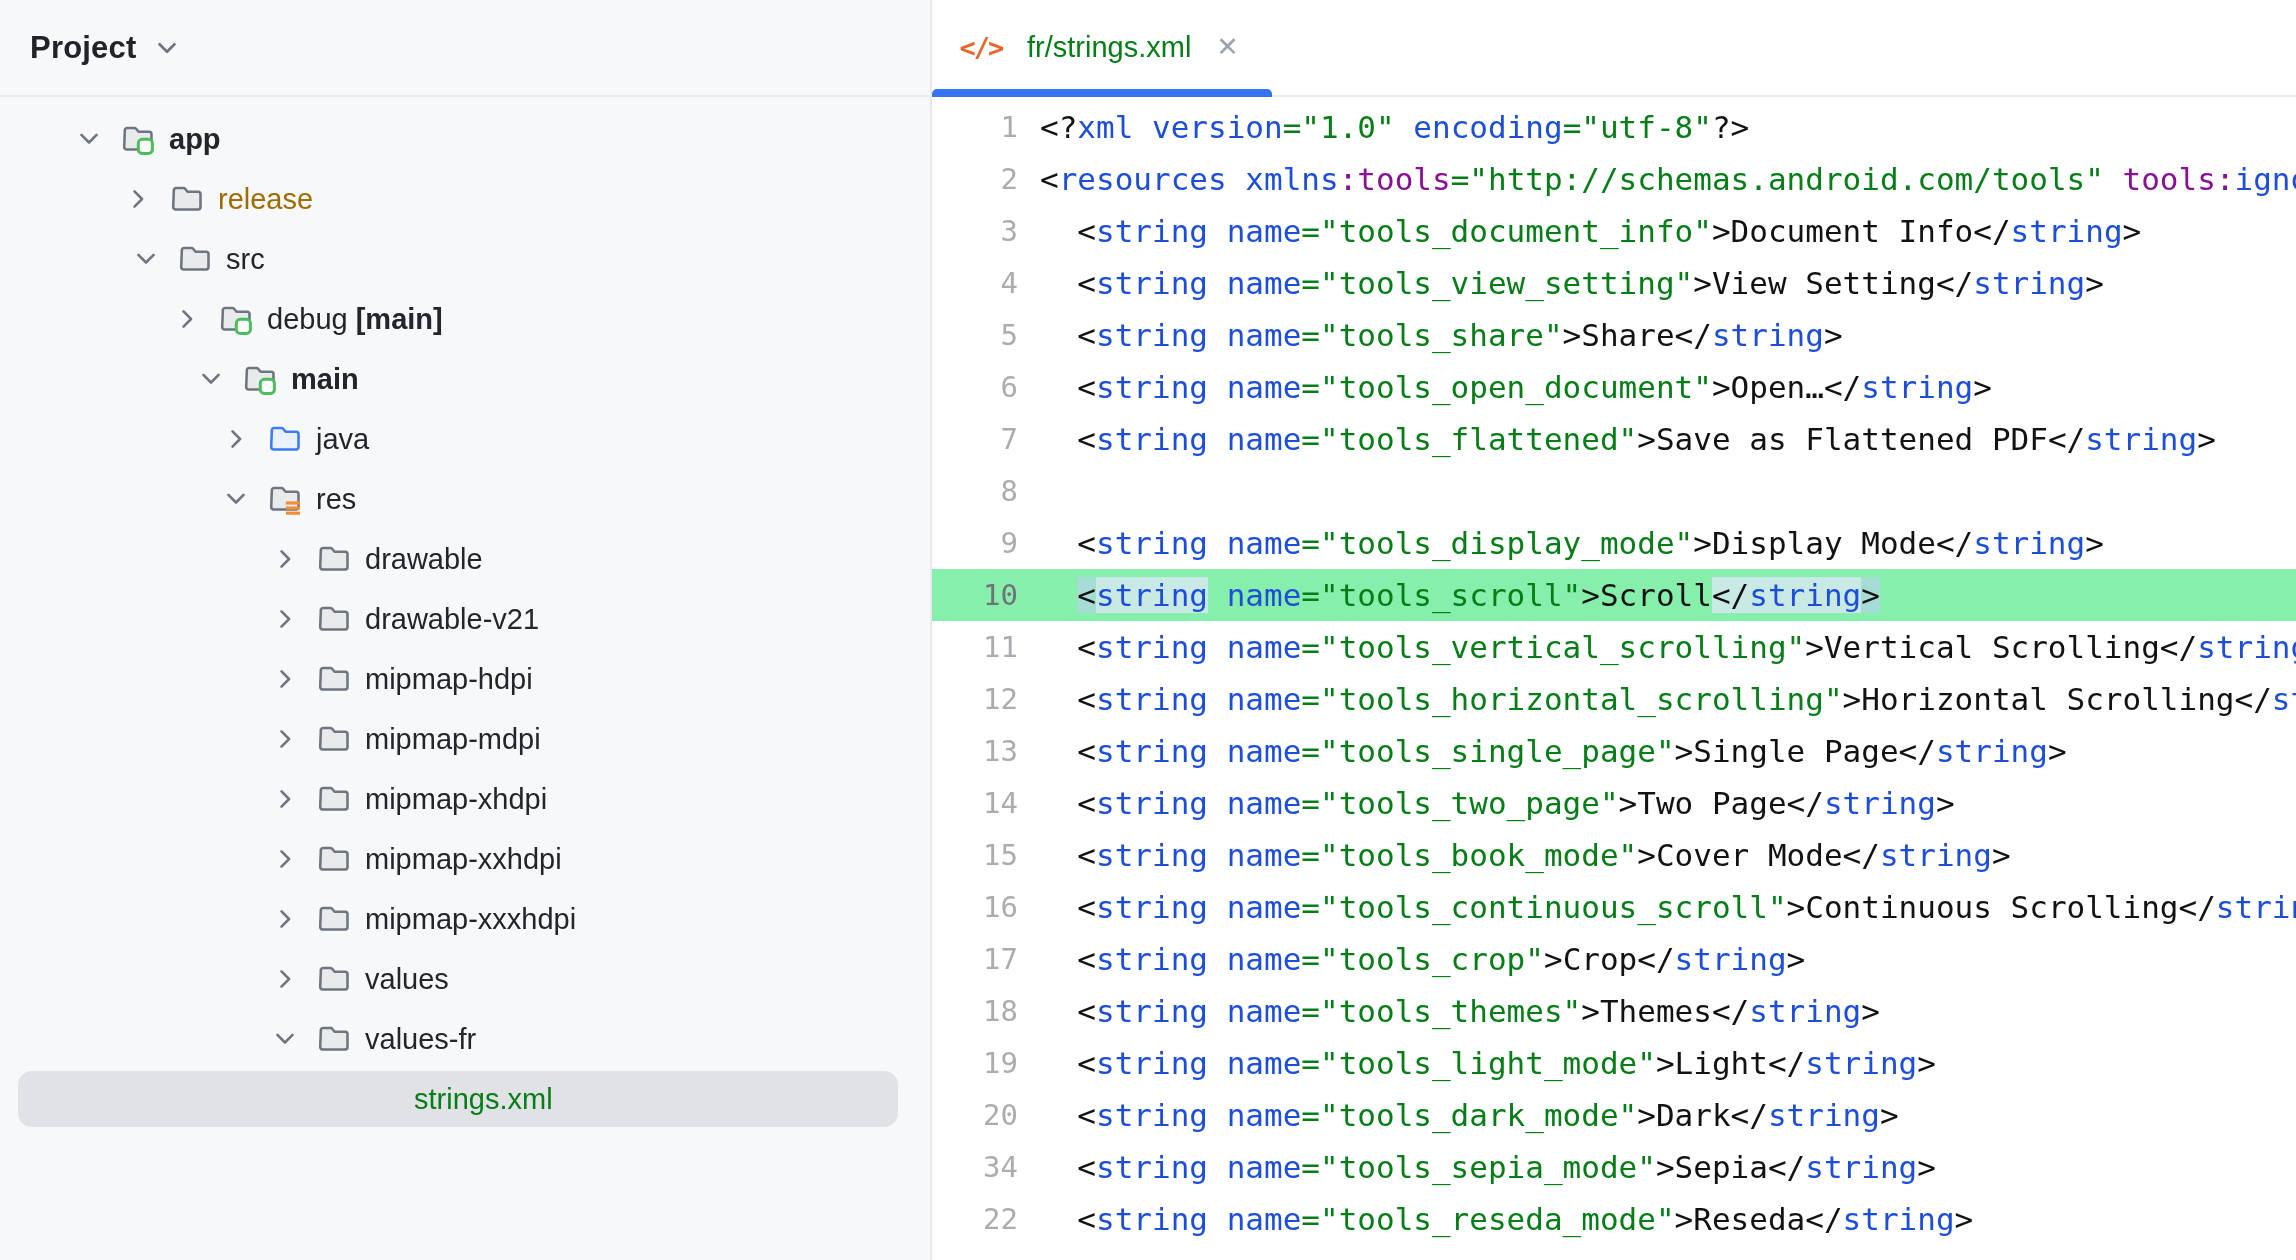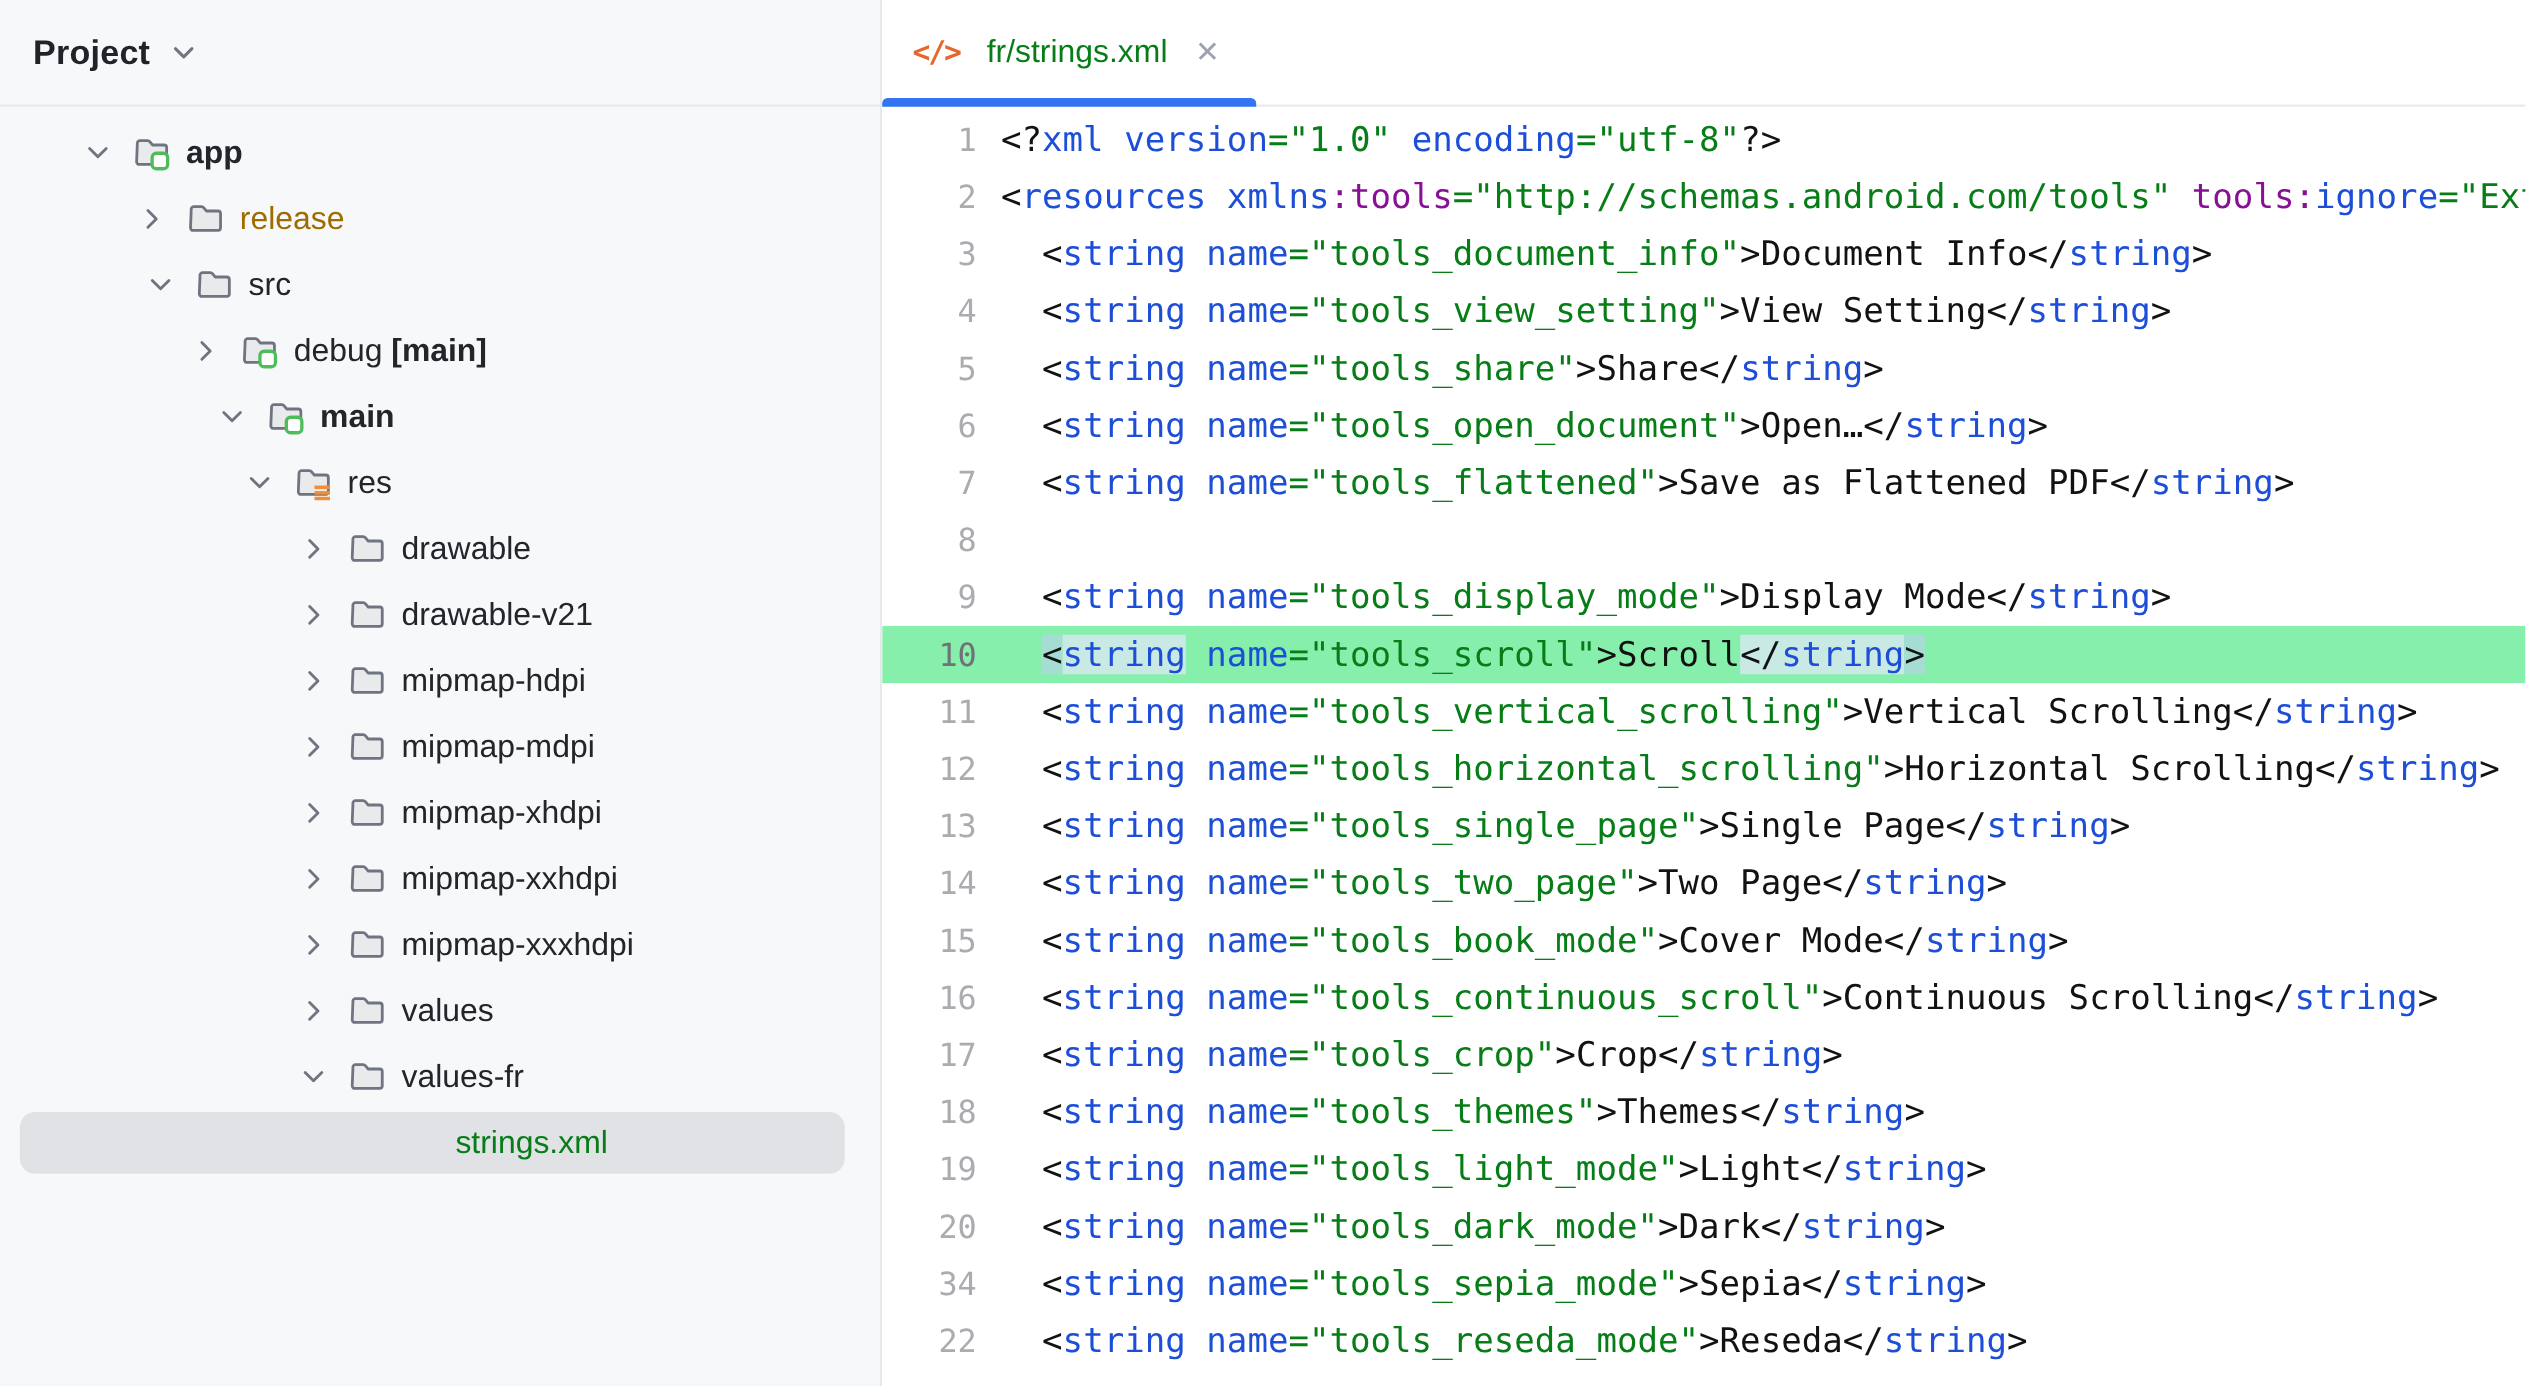--- a/index.html
+++ b/index.html
@@ -6,21 +6,21 @@
   body{
     width:2296px;height:1260px;overflow:hidden;
     font-family:"Liberation Sans",sans-serif;
     background:#fff;
     -webkit-font-smoothing:antialiased;
   }
   #app{display:flex;width:2296px;height:1260px;}
 
   
   .panel{
-    width:802px;flex:none;background:#f7f8fa;
+    width:932px;flex:none;background:#f7f8fa;
     border-right:2px solid #e6e8ec;box-sizing:border-box;
     display:flex;flex-direction:column;
   }
   .panel-header{
     height:95px;flex:none;border-bottom:2px solid #e9eaed;
     display:flex;align-items:center;padding-left:30px;gap:14px;
   }
   .panel-title{font-size:31px;font-weight:700;color:#202328;letter-spacing:.2px;}
   .tree{flex:1;padding-top:12px;overflow:hidden;}
   .tree-row{
@@ -156,20 +156,33 @@
             <svg width="36" height="36" viewBox="0 0 24 24">
               <path d="M3.2 7.2 V6.2 a1.6 1.6 0 0 1 1.6 -1.6 h4.7 a1.6 1.6 0 0 1 1.25 .6 L12.4 7.2 h7 a1.6 1.6 0 0 1 1.6 1.6 v8.6 a1.6 1.6 0 0 1 -1.6 1.6 h-15 a1.6 1.6 0 0 1 -1.6 -1.6 Z" fill="#e9eaec" stroke="#6e7480" stroke-width="1.7" stroke-linejoin="round"></path>
               <rect x="12.2" y="12.2" width="9.4" height="9.4" rx="2.6" fill="#ffffff" stroke="#4dbd5c" stroke-width="2"></rect>
             </svg>
           </span>
           <span class="lbl bold">main</span>
         </div>
         <div class="tree-row" style="padding-left: 220px;">
           <span class="chev">
             <svg width="28" height="28" viewBox="0 0 24 24" fill="none">
+              <polyline points="9,5.5 15.5,12 9,18.5" stroke="#6f7580" stroke-width="2.2" stroke-linecap="round" stroke-linejoin="round"></polyline>
+            </svg>
+          </span>
+          <span class="tree-ico">
+            <svg width="36" height="36" viewBox="0 0 24 24">
+              <path d="M3.2 7.2 V6.2 a1.6 1.6 0 0 1 1.6 -1.6 h4.7 a1.6 1.6 0 0 1 1.25 .6 L12.4 7.2 h7 a1.6 1.6 0 0 1 1.6 1.6 v8.6 a1.6 1.6 0 0 1 -1.6 1.6 h-15 a1.6 1.6 0 0 1 -1.6 -1.6 Z" fill="#e9f1fe" stroke="#3c7cf0" stroke-width="1.7" stroke-linejoin="round"></path>
+            </svg>
+          </span>
+          <span class="lbl">java</span>
+        </div>
+        <div class="tree-row" style="padding-left: 220px;">
+          <span class="chev">
+            <svg width="28" height="28" viewBox="0 0 24 24" fill="none">
               <polyline points="5.5,8.5 12,15 18.5,8.5" stroke="#6f7580" stroke-width="2.2" stroke-linecap="round" stroke-linejoin="round"></polyline>
             </svg>
           </span>
           <span class="tree-ico">
             <svg width="36" height="36" viewBox="0 0 24 24">
               <path d="M3.2 7.2 V6.2 a1.6 1.6 0 0 1 1.6 -1.6 h4.7 a1.6 1.6 0 0 1 1.25 .6 L12.4 7.2 h7 a1.6 1.6 0 0 1 1.6 1.6 v8.6 a1.6 1.6 0 0 1 -1.6 1.6 h-15 a1.6 1.6 0 0 1 -1.6 -1.6 Z" fill="#e9eaec" stroke="#6e7480" stroke-width="1.7" stroke-linejoin="round"></path>
               <g fill="#f28c35">
                 <rect x="12.6" y="13.6" width="9.4" height="2.1"></rect>
                 <rect x="12.6" y="17.0" width="9.4" height="2.1"></rect>
                 <rect x="12.6" y="20.4" width="9.4" height="2.1"></rect>

